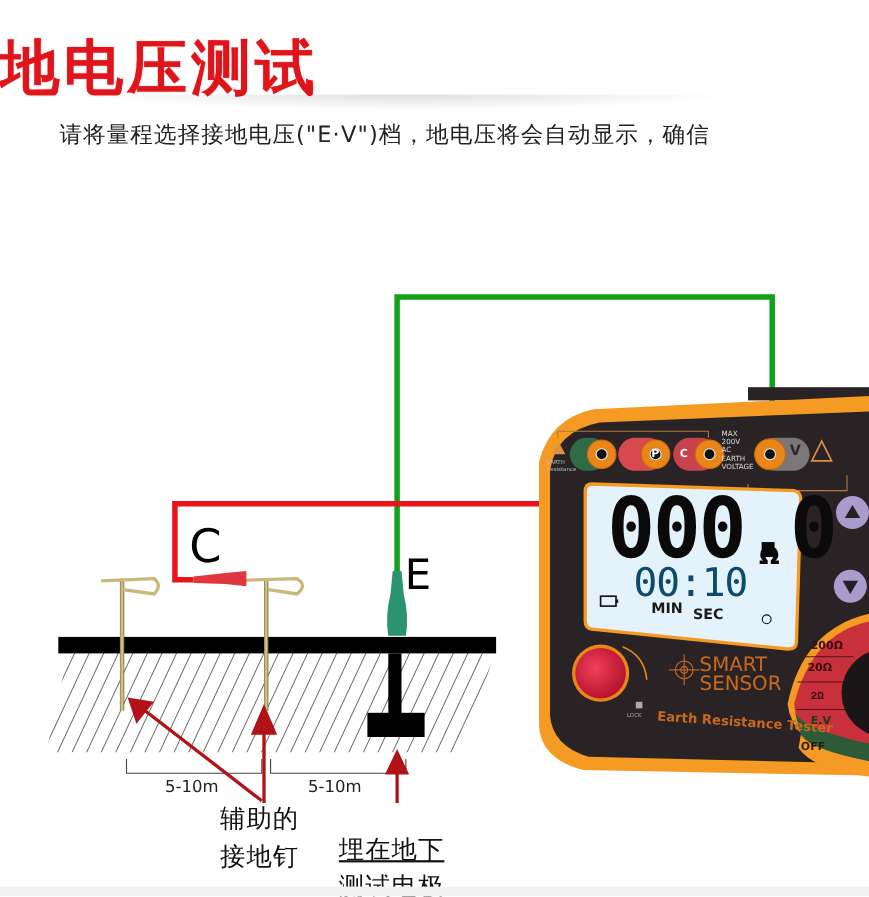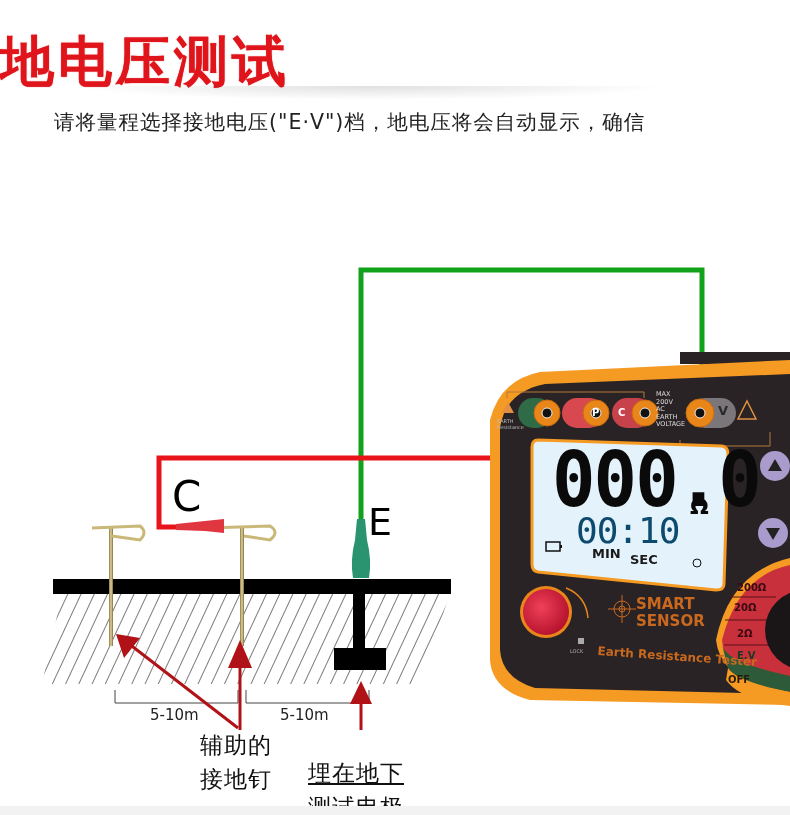--- a/index.html
+++ b/index.html
@@ -38,30 +38,30 @@
 
   .bottom-bar { position: absolute; left: 0; top: 806px; width: 790px; height: 9px; background: #f2f2f2; }
 
   
   .dtext { position: absolute; font-family: "DejaVu Sans", sans-serif; }
   .lcd-main { left: 552px; top: 442px; font-family: "DejaVu Sans Mono", monospace; font-size: 76px; line-height: 76px; color: #0a0a0a; letter-spacing: -2px; font-weight: bold; transform: scaleX(0.95); transform-origin: left top; }
   .lcd-ohm { left: 690px; top: 494px; font-size: 22px; font-weight: bold; color: #0a0a0a; }
   .lcd-time { left: 576px; top: 510px; font-family: "DejaVu Sans Mono", monospace; font-size: 36px; color: #0c4a6e; letter-spacing: -1px; }
   .lcd-min { left: 592px; top: 546px; font-size: 13px; font-weight: bold; }
   .lcd-sec { left: 630px; top: 552px; font-size: 13px; font-weight: bold; }
-  .brand { left: 636px; top: 596px; font-size: 15px; line-height: 17px; font-weight: bold; color: #c8691f; }
+  .brand { left: 636px; top: 596px; font-size: 18px; line-height: 17px; font-weight: normal; color: #c8691f; }
   .model { left: 598px; top: 644px; font-size: 12px; font-weight: bold; color: #c8691f; transform: rotate(4deg); transform-origin: left top; }
   .jack-lbl { font-size: 10px; font-weight: bold; color: #5a2020; }
   .v-lbl { left: 718px; top: 403px; font-size: 13px; font-weight: bold; color: #2a2a2a; }
   .max-lbl { left: 656px; top: 391px; font-size: 6.5px; line-height: 7.5px; color: #ddd; text-align: left; width: 28px; }
   .earth-lbl { left: 497px; top: 418px; font-size: 5px; line-height: 6px; color: #bbb; }
   .range { font-size: 10px; font-weight: bold; color: #3a0a10; }
   .r200 { left: 737px; top: 582px; }
   .r20  { left: 734px; top: 602px; }
-  .r2   { left: 737px; top: 628px; }
+  .r2   { left: 737px; top: 628px; font-family: Liberation Mono, monospace; }
   .rev  { left: 737px; top: 650px; color: #1a3a20; }
   .roff { left: 728px; top: 674px; color: #2a1a0a; font-size: 10px; }
   .lock { left: 570px; top: 648px; font-size: 5px; color: #aaa; }
 </style>
 </head>
 <body>
 
 <div class="title">地电压测试</div>
 <div class="title-shadow"></div>
 

